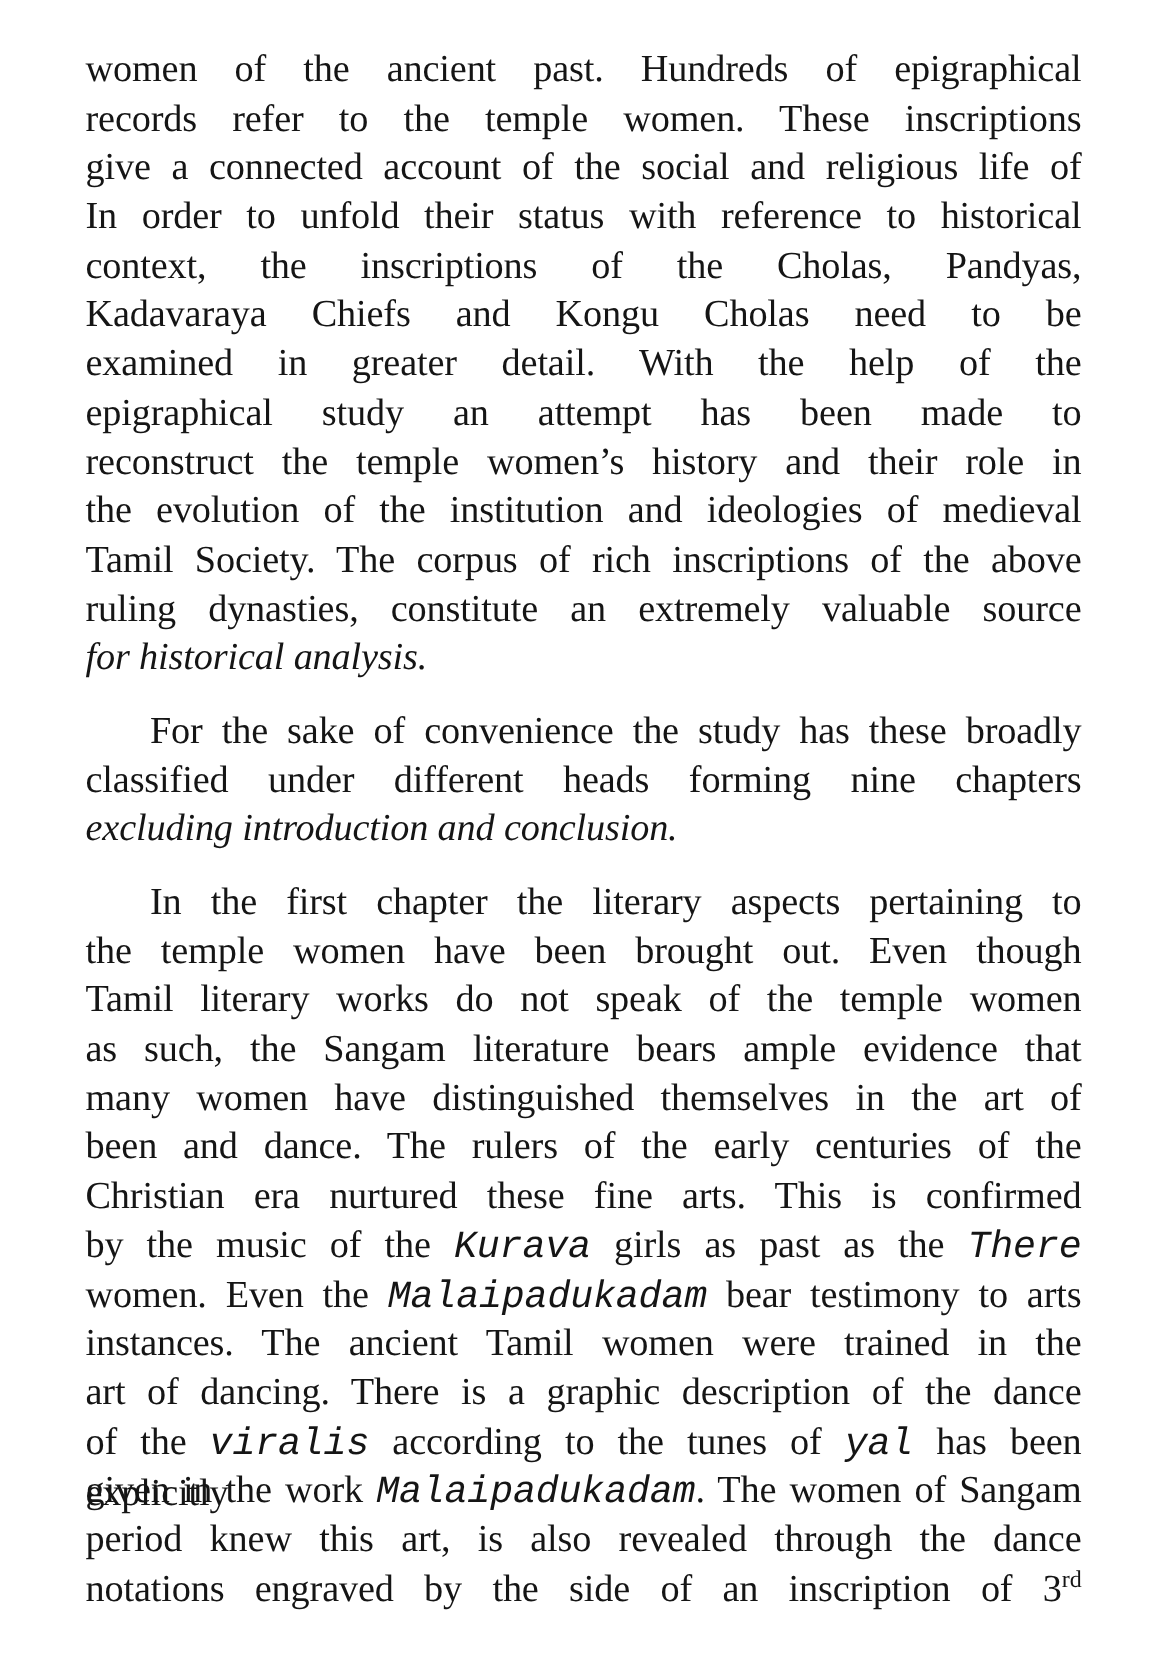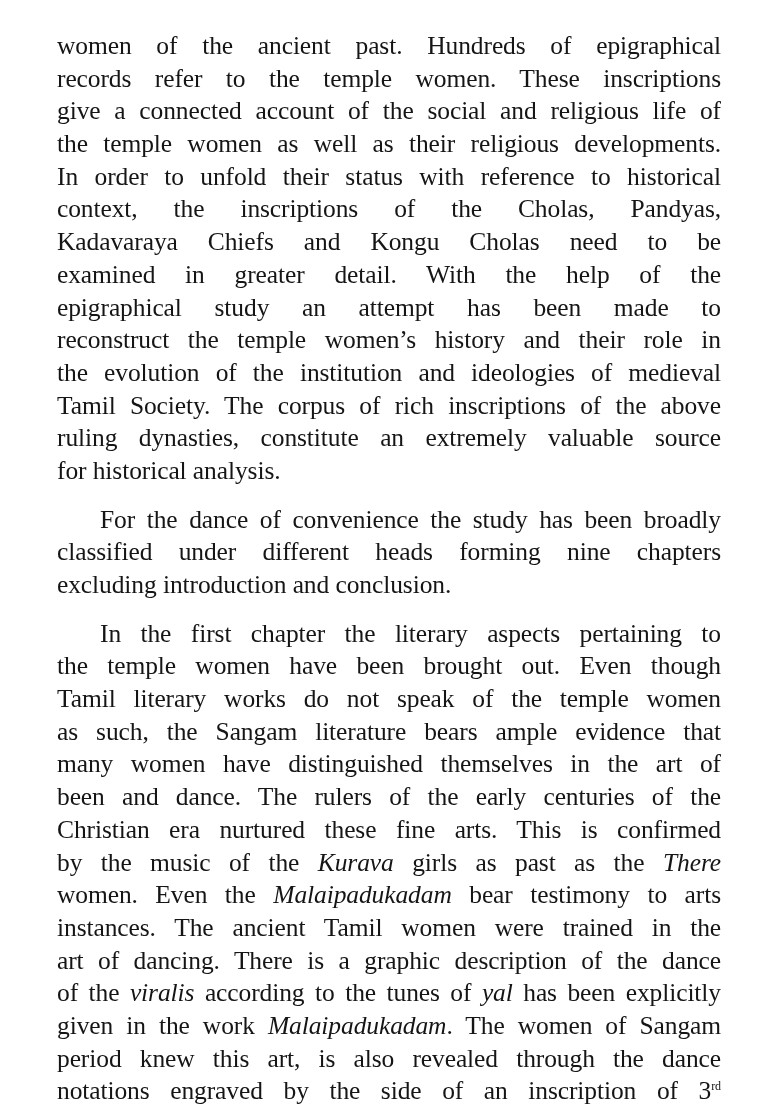--- a/index.html
+++ b/index.html
@@ -44,53 +44,53 @@
     }
     .line > span.inner {
       display: inline-block;
       width: 100%;
       text-align: justify;
       text-align-last: justify;
       white-space: normal;
     }
     .line.last > span.inner {
       text-align-last: left;
+      font-style: italic;
     }
     .gap {
       height: 16px;
     }
-    i { font-style: italic; }
-    sup { font-size: 12px; line-height: 0; vertical-align: 9px; }
+    i { font-style: italic; font-family: Liberation Mono, monospace; }
+    sup { font-size: 16px; line-height: 0; vertical-align: 9px; }
   </style>
 </head>
 <body>
 
 <div class="page">
 
   <div class="para">
     <div class="line"><span class="inner">women of the ancient past. Hundreds of epigraphical</span></div>
     <div class="line"><span class="inner">records refer to the temple women. These inscriptions</span></div>
     <div class="line"><span class="inner">give a connected account of the social and religious life of</span></div>
-    <div class="line"><span class="inner">the temple women as well as their religious developments.</span></div>
     <div class="line"><span class="inner">In order to unfold their status with reference to historical</span></div>
     <div class="line"><span class="inner">context, the inscriptions of the Cholas, Pandyas,</span></div>
     <div class="line"><span class="inner">Kadavaraya Chiefs and Kongu Cholas need to be</span></div>
     <div class="line"><span class="inner">examined in greater detail. With the help of the</span></div>
     <div class="line"><span class="inner">epigraphical study an attempt has been made to</span></div>
     <div class="line"><span class="inner">reconstruct the temple women’s history and their role in</span></div>
     <div class="line"><span class="inner">the evolution of the institution and ideologies of medieval</span></div>
     <div class="line"><span class="inner">Tamil Society. The corpus of rich inscriptions of the above</span></div>
     <div class="line"><span class="inner">ruling dynasties, constitute an extremely valuable source</span></div>
     <div class="line last"><span class="inner">for historical analysis.</span></div>
   </div>
 
   <div class="gap"></div>
 
   <div class="para">
-    <div class="line indent"><span class="inner">For the dance of convenience the study has been broadly</span></div>
+    <div class="line indent"><span class="inner">For the sake of convenience the study has these broadly</span></div>
     <div class="line"><span class="inner">classified under different heads  forming nine chapters</span></div>
     <div class="line last"><span class="inner">excluding introduction and conclusion.</span></div>
   </div>
 
   <div class="gap"></div>
 
   <div class="para">
     <div class="line indent"><span class="inner">In the first chapter the literary aspects pertaining to</span></div>
     <div class="line"><span class="inner">the temple women have been brought out. Even though</span></div>
     <div class="line"><span class="inner">Tamil literary works do not speak of the temple women</span></div>

